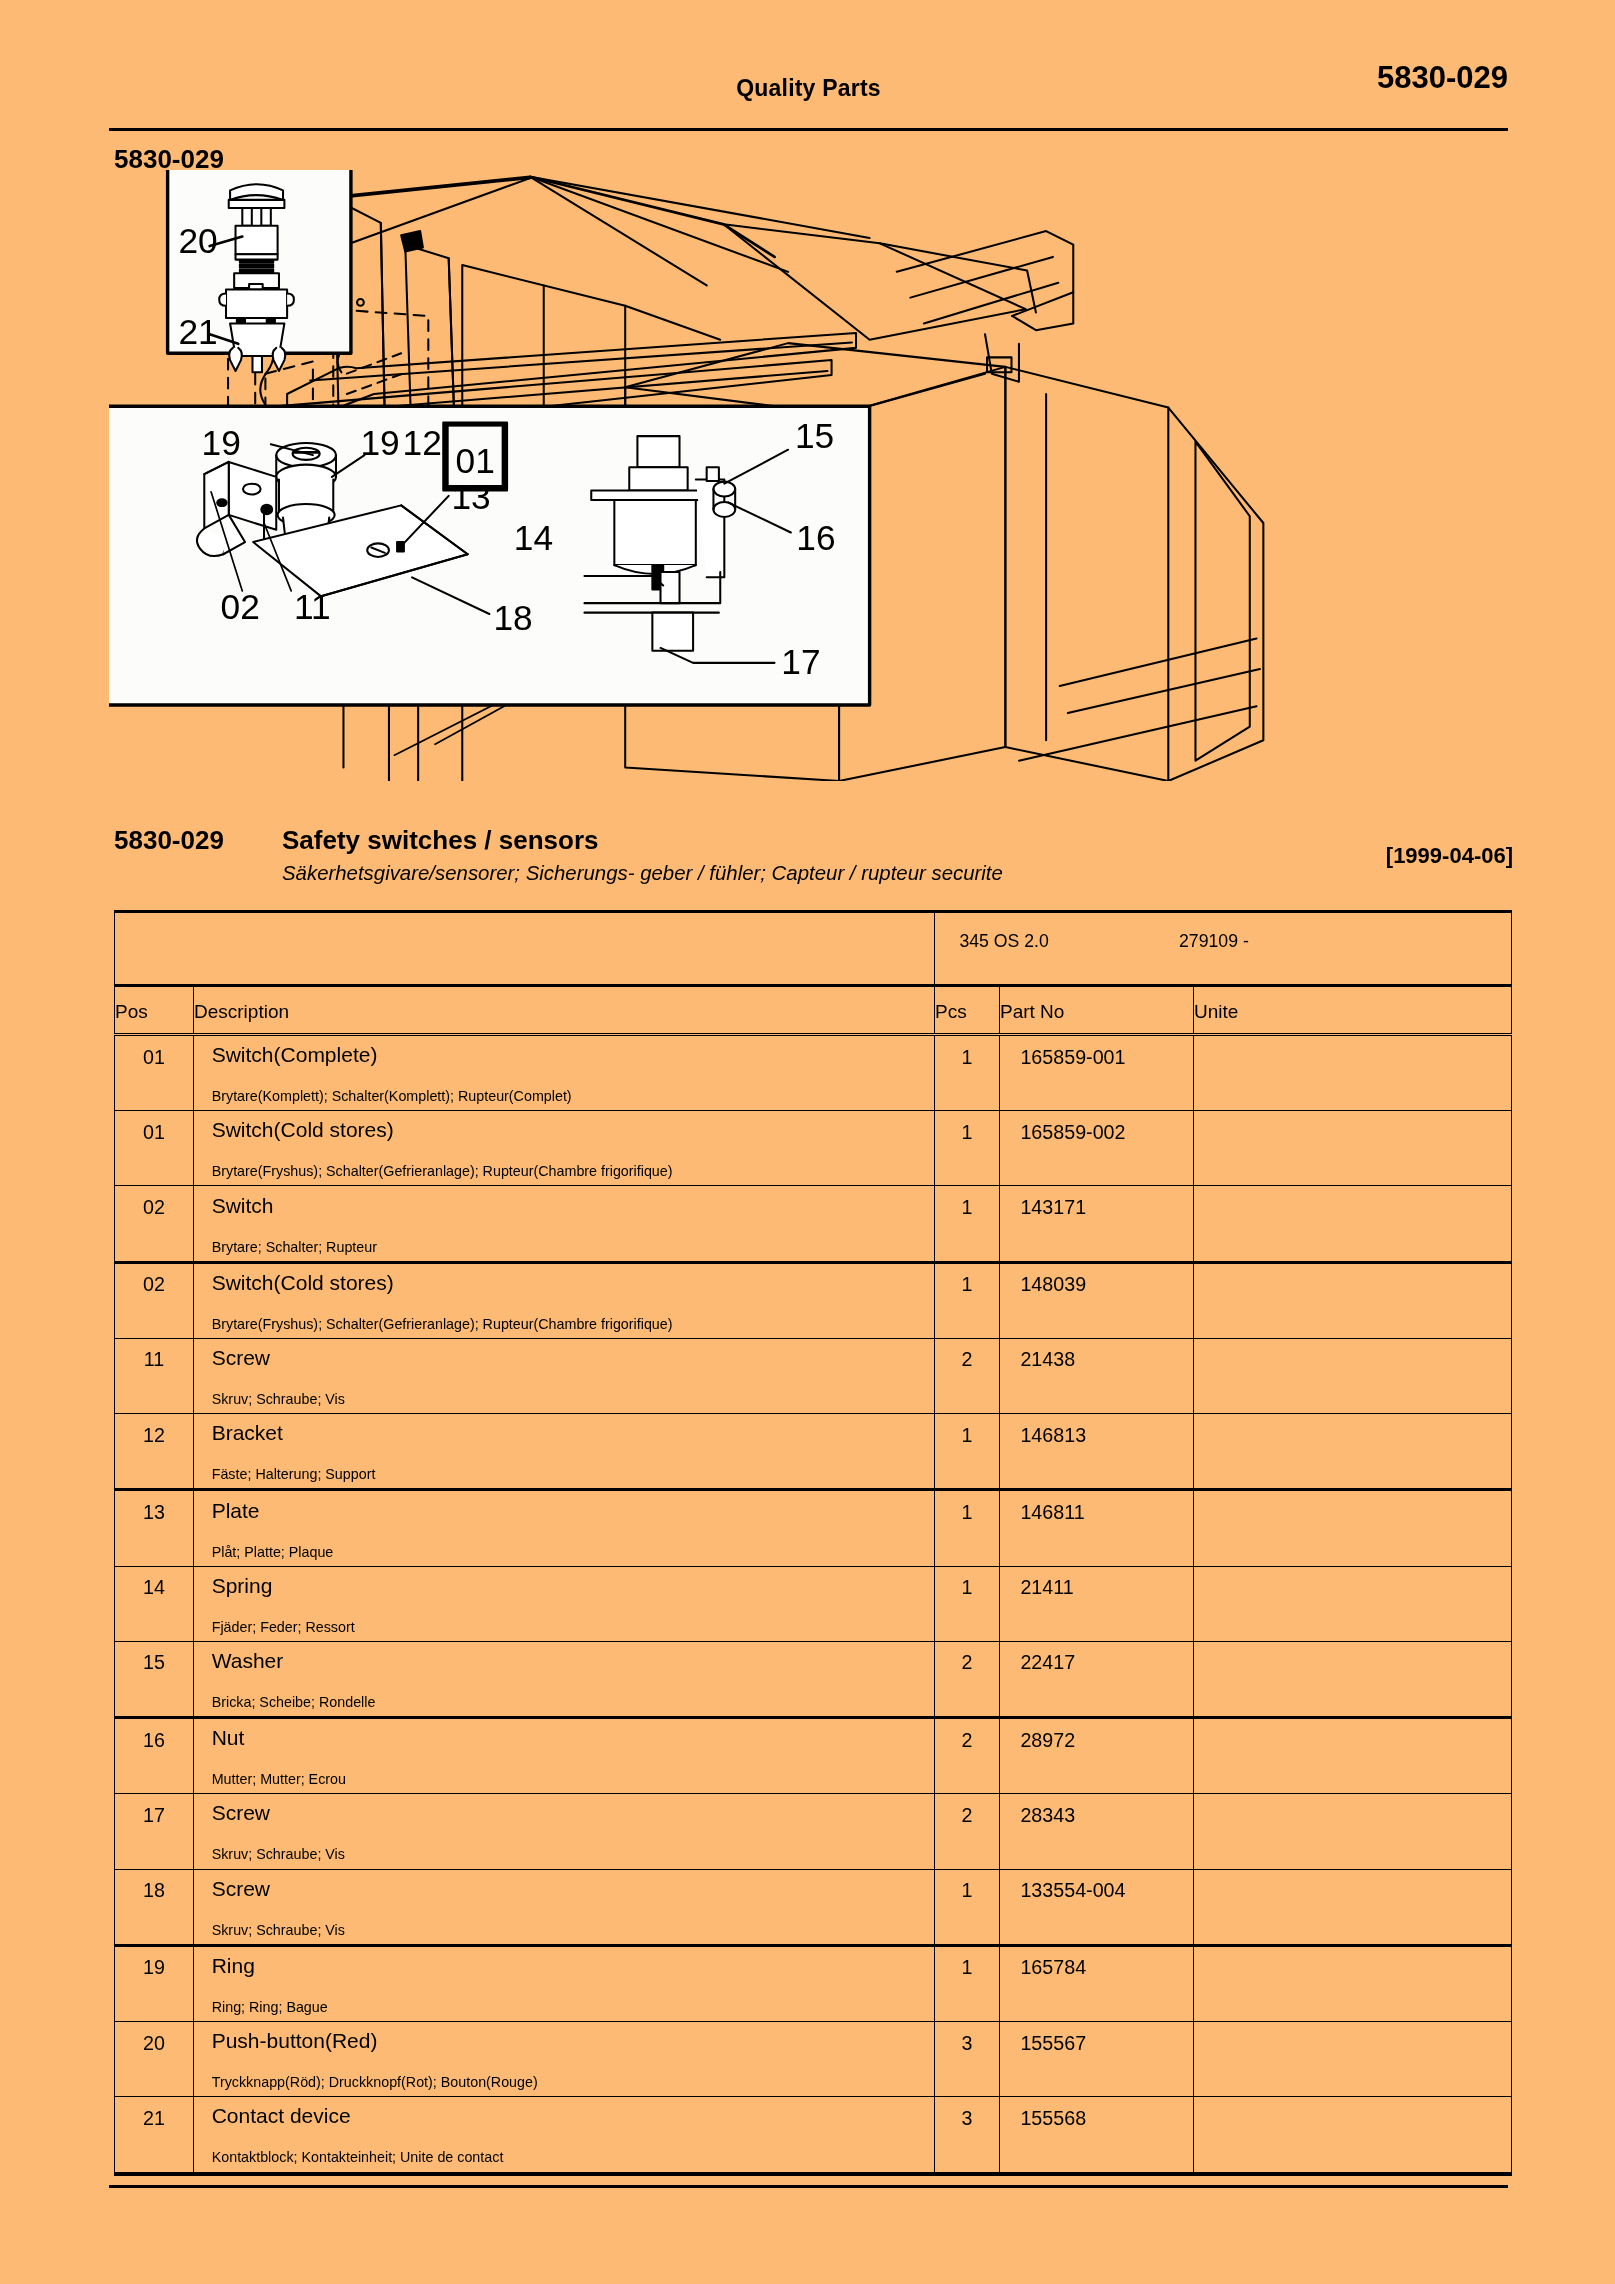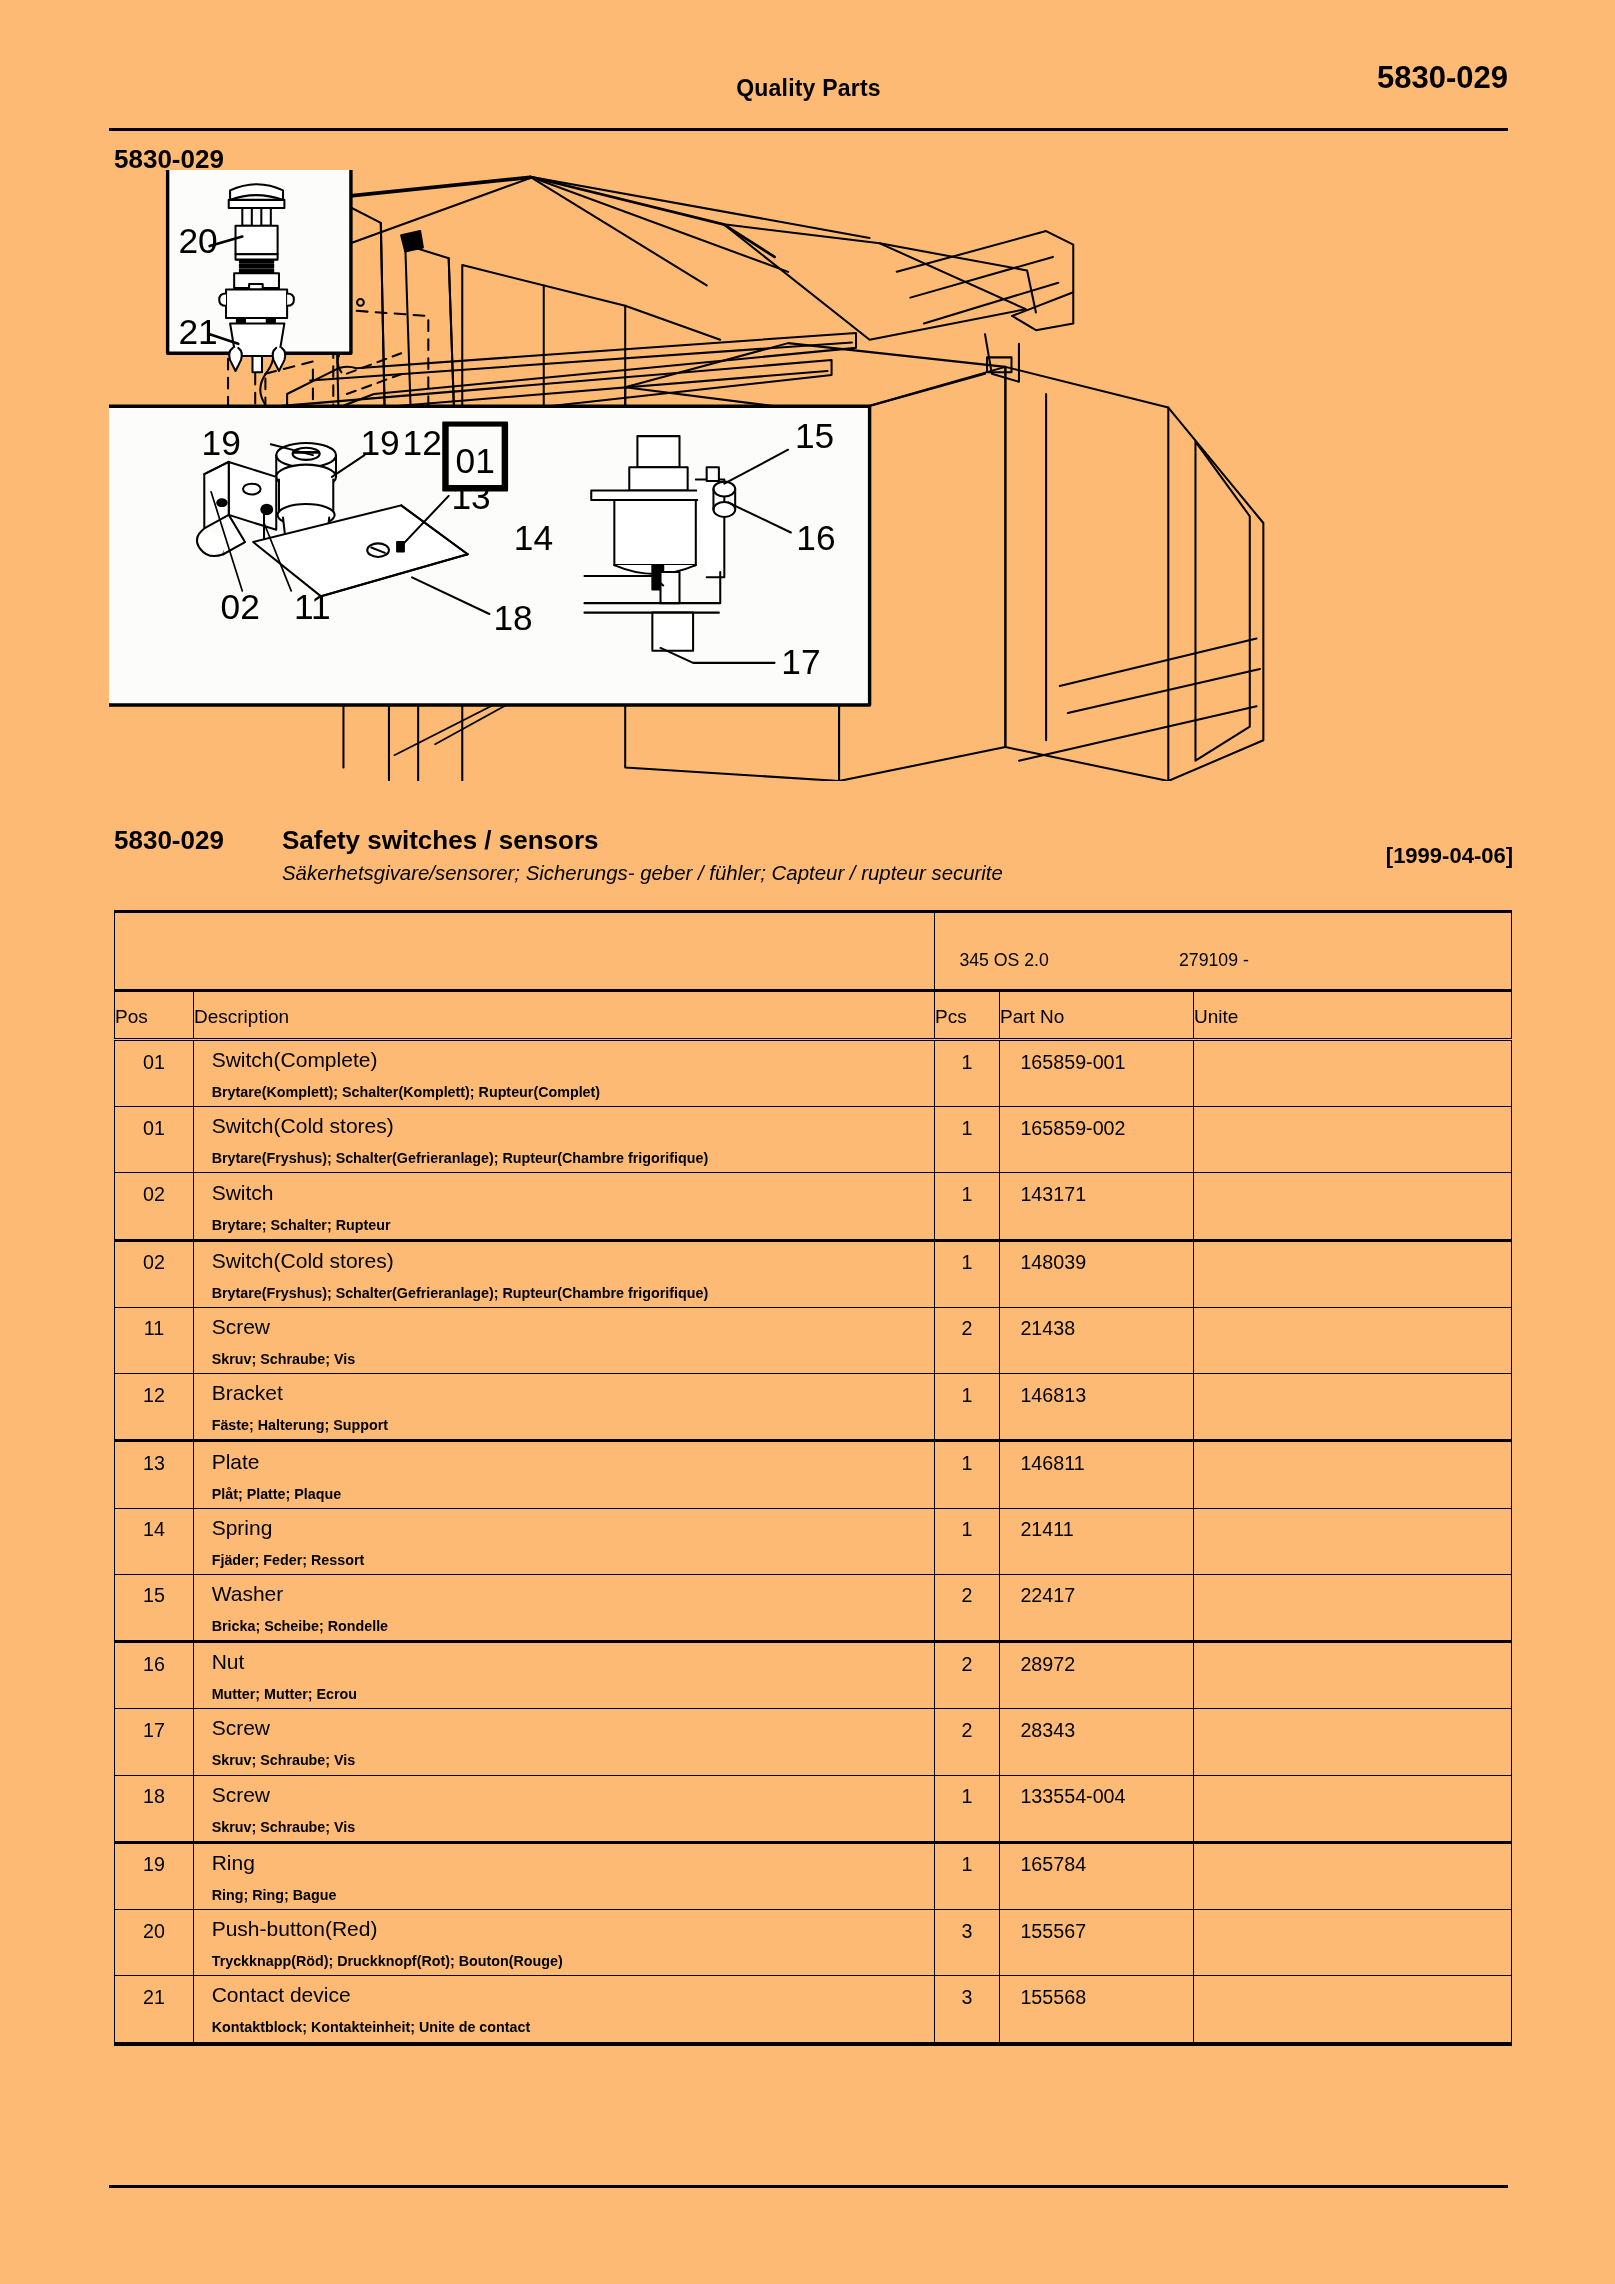--- a/index.html
+++ b/index.html
@@ -139,22 +139,21 @@
     border-top: 3.4px solid #000;
     border-bottom: 3.4px solid #000;
   }
   .model-blank { border-right: 1.4px solid #000; }
   .model-cell {
     position: relative;
     padding: 0;
   }
   .model-inner {
     position: relative;
-    height: 57px;
-    margin-top: 19px;
+    height: 71px;
   }
   .model-type {
     position: absolute;
     left: 24.4px;
     top: 17.7px;
     font-size: 17.7px;
     white-space: nowrap;
   }
   .model-serial {
     position: absolute;
@@ -202,22 +201,21 @@
   }
   td.cell-note { }
 
   .desc-en {
     font-size: 21px;
     line-height: 1.05;
   }
   .desc-tr {
     font-size: 14.3px;
     line-height: 1.0;
-    margin-top: 14px;
-    font-weight: bold;
+    margin-top: 23px;
   }
 
   
   tr.group-sep > td {
     border-top: 3.4px solid #000;
   }
   tr.table-end > td {
     border-top: 3.4px solid #000;
     height: 0;
     padding: 0;

